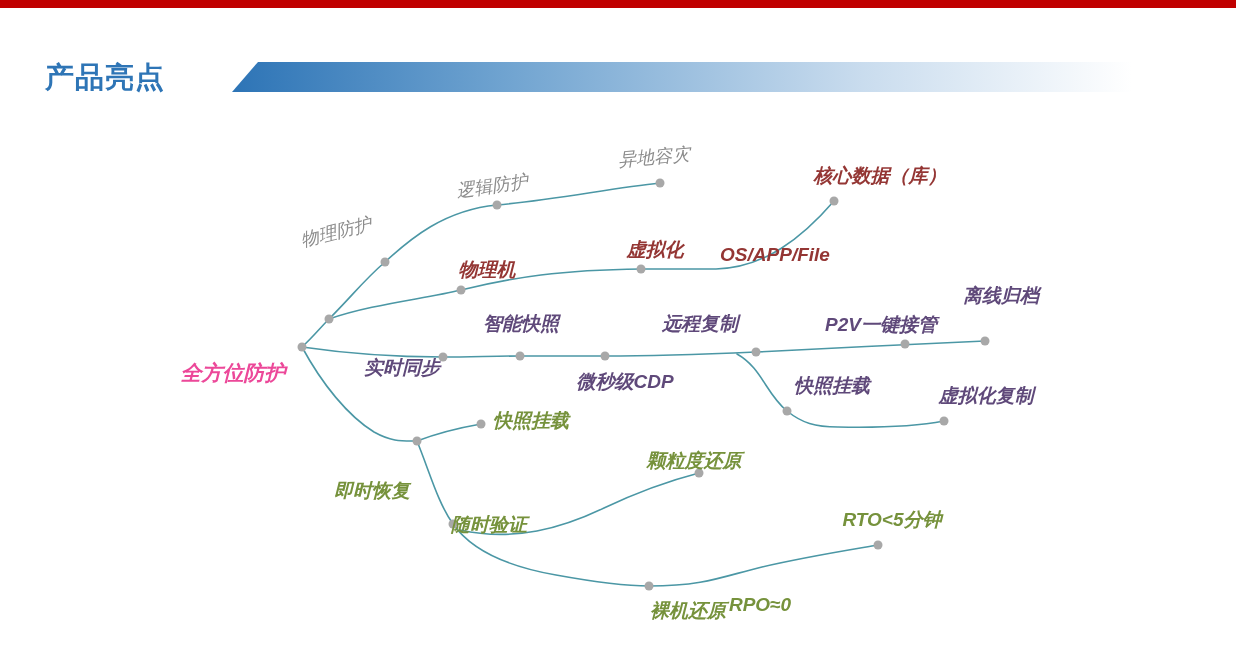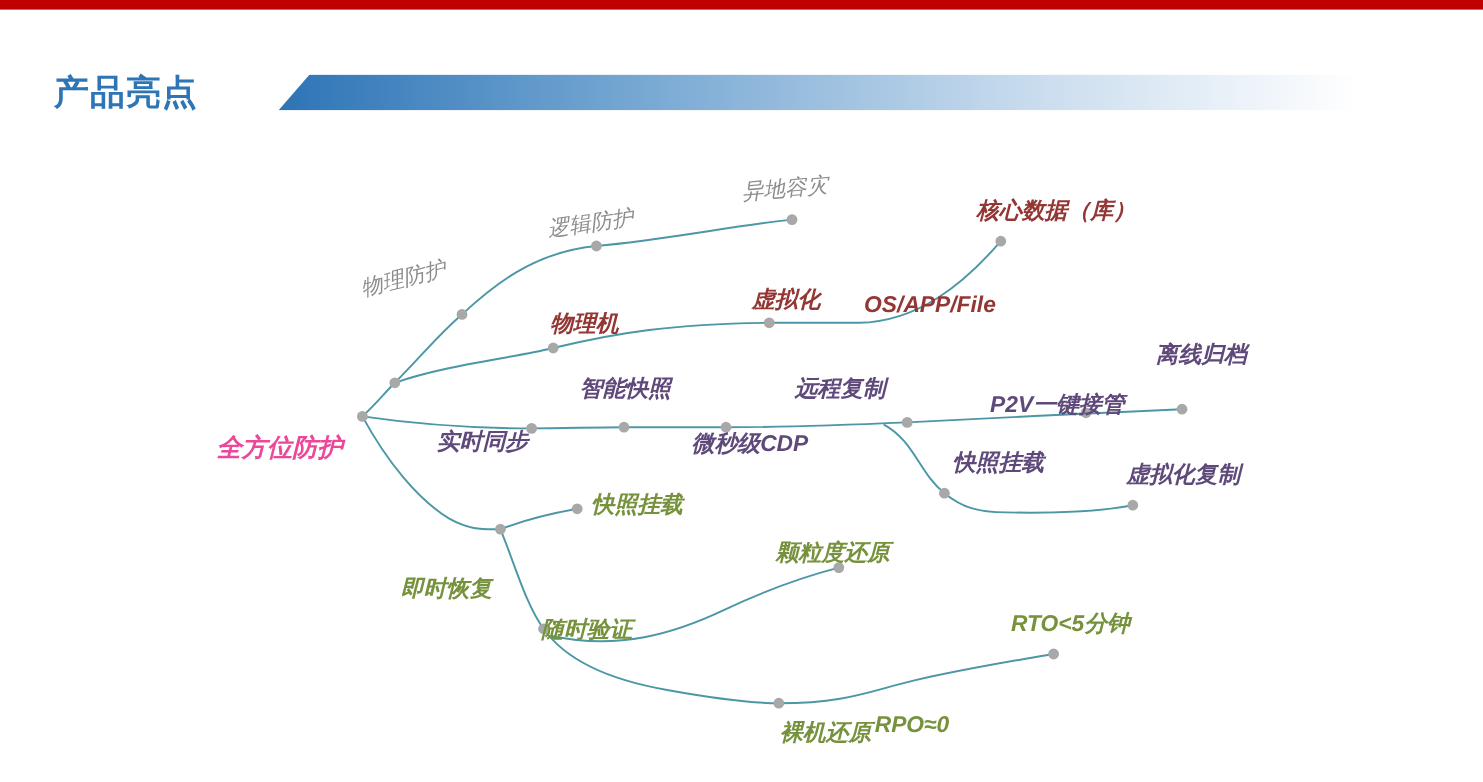--- a/index.html
+++ b/index.html
@@ -86,24 +86,24 @@
 <div class="node gray rot8" style="left:492px;top:186px;">逻辑防护</div>
 <div class="node gray rot5" style="left:654px;top:157px;">异地容灾</div>
 
 <div class="node darkred" style="left:880px;top:176px;">核心数据（库）</div>
 <div class="node darkred" style="left:487px;top:270px;">物理机</div>
 <div class="node darkred" style="left:616px;top:250px;margin-left:39px;">虚拟化</div>
 <div class="node darkred" style="left:775px;top:255px;">OS/APP/File</div>
 
 <div class="node purple" style="left:521px;top:324px;">智能快照</div>
 <div class="node purple" style="left:700px;top:324px;">远程复制</div>
-<div class="node purple" style="left:881px;top:337px;text-align:center;">P2V一键接管</div>
+<div class="node purple" style="left:881px;top:325px;text-align:center;">P2V一键接管</div>
 <div class="node purple" style="left:1001px;top:296px;">离线归档</div>
 <div class="node purple" style="left:402px;top:368px;text-align:center;">实时同步</div>
-<div class="node purple" style="left:625px;top:370px;">微秒级CDP</div>
+<div class="node purple" style="left:625px;top:382px;">微秒级CDP</div>
 <div class="node purple" style="left:832px;top:386px;">快照挂载</div>
 <div class="node purple" style="left:986px;top:396px;">虚拟化复制</div>
 
 <div class="node olive" style="left:531px;top:421px;">快照挂载</div>
 <div class="node olive" style="left:372px;top:491px;">即时恢复</div>
 <div class="node olive" style="left:694px;top:461px;">颗粒度还原</div>
 <div class="node olive" style="left:489px;top:525px;">随时验证</div>
 <div class="node olive" style="left:892px;top:520px;">RTO&lt;5分钟</div>
 <div class="node olive" style="left:760px;top:566px;margin-top:39px;">RPO≈0</div>
 <div class="node olive" style="left:688px;top:611px;">裸机还原</div>

